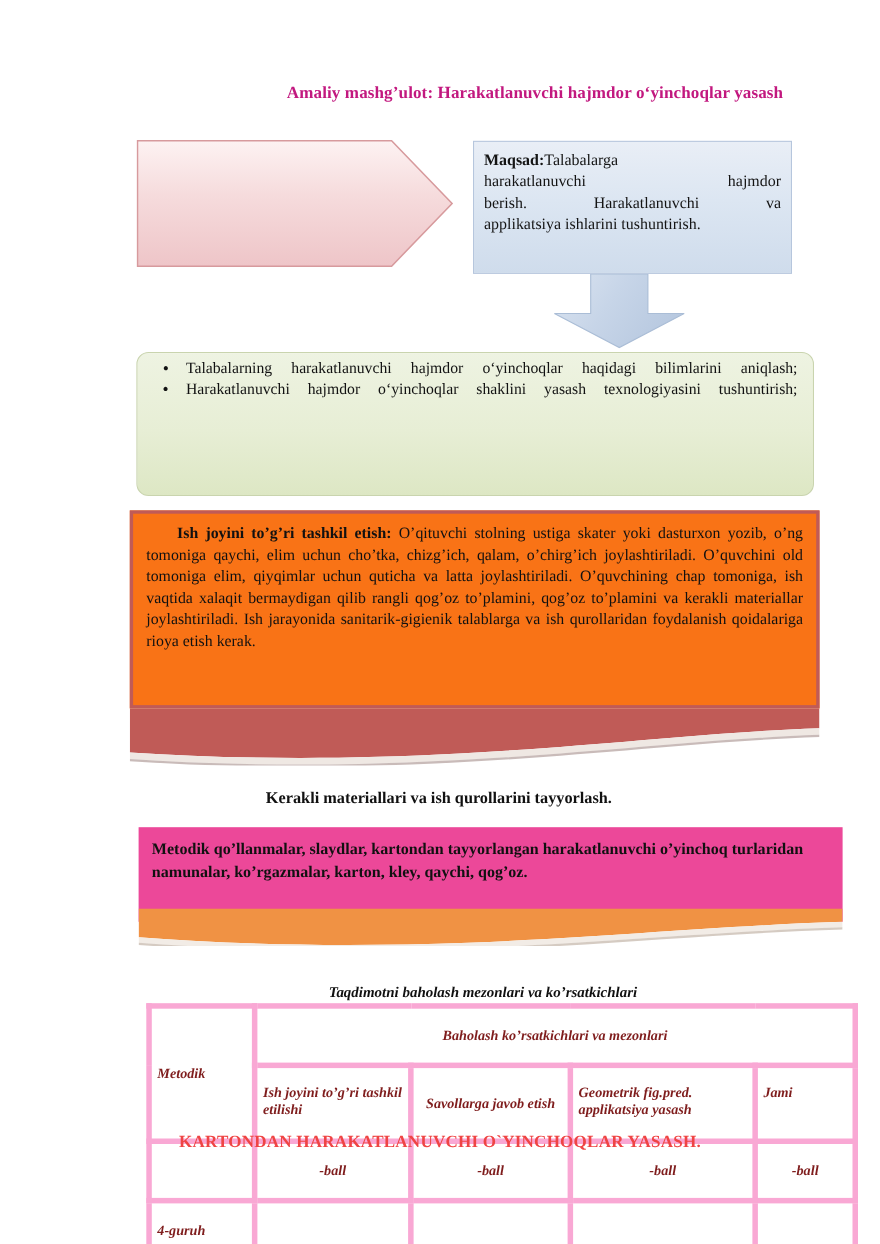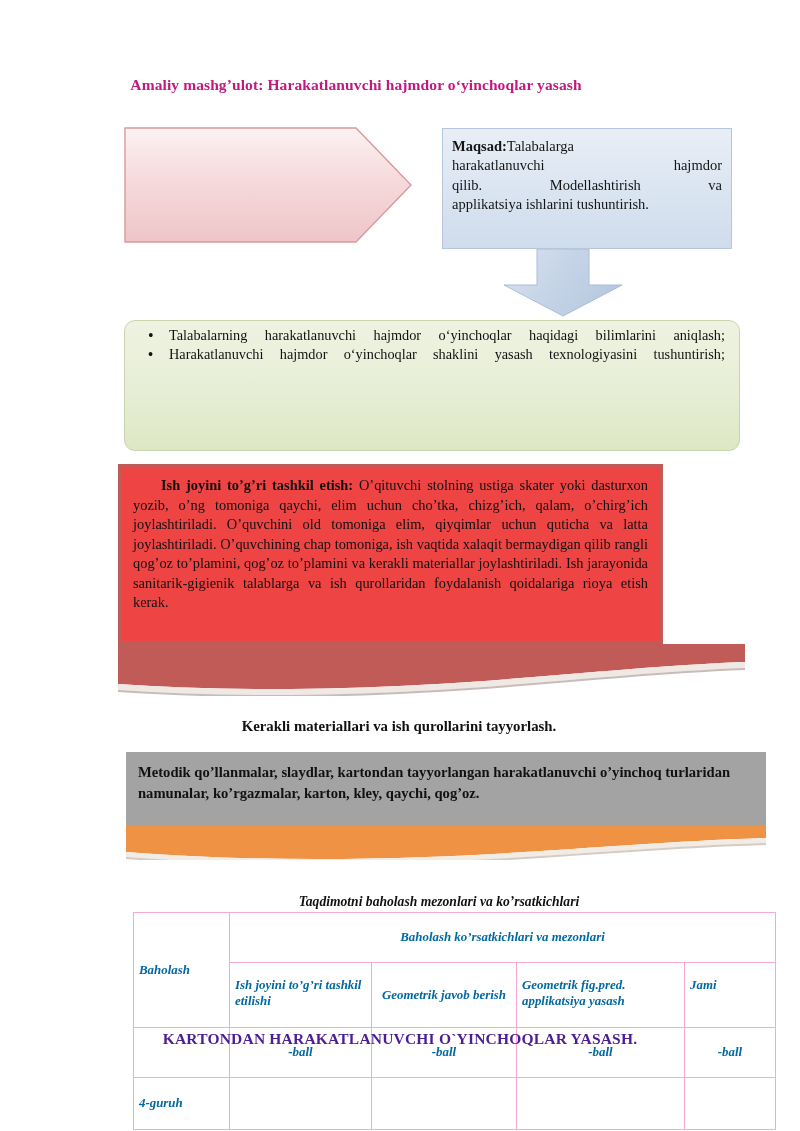--- a/index.html
+++ b/index.html
@@ -15,21 +15,21 @@
     color: #000000;
     overflow: hidden;
   }
 
   
   .page-title {
     position: absolute;
     left: 0;
     top: 76px;
     width: 712px;
-    text-align: center;
+    text-align: right;
     font-size: 15.5px;
     font-weight: bold;
     color: #c2187f;
     letter-spacing: 0.1px;
   }
 
   
   .chevron-wrap {
     position: absolute;
     left: 124px;
@@ -60,21 +60,20 @@
   .goal-box {
     position: absolute;
     left: 430px;
     top: 128px;
     width: 290px;
     height: 121px;
     box-sizing: border-box;
     border: 1px solid #b6c6dd;
     background: linear-gradient(180deg, #e9eef6 0%, #dce6f2 45%, #cfdcec 100%);
     padding: 8px 9px 6px 9px;
-    margin-left: 12px;
   }
   .goal-text {
     font-size: 14.5px;
     line-height: 1.33;
     text-align: justify;
     text-align-last: justify;
     color: #141414;
   }
   .goal-text b { font-weight: bold; }
   .goal-text .last { text-align-last: left; }
@@ -137,25 +136,25 @@
     position: absolute;
     left: 118px;
     top: 464px;
     width: 627px;
     height: 232px;
   }
   .red-box {
     position: absolute;
     left: 0;
     top: 0;
-    width: 545px;
+    width: 627px;
     height: 180px;
     box-sizing: border-box;
     border: 3px solid #c05b57;
-    background: #ef4444;
+    background: #f97316;
     padding: 9px 12px 0 12px;
   }
   .red-text {
     font-size: 14.4px;
     line-height: 1.355;
     text-align: justify;
     text-align-last: left;
     color: #111111;
   }
   .red-text .lead {
@@ -189,21 +188,21 @@
     width: 640px;
     height: 108px;
   }
   .orange-box {
     position: absolute;
     left: 0;
     top: 0;
     width: 640px;
     height: 86px;
     box-sizing: border-box;
-    background: #a3a3a3;
+    background: #ec4899;
     border-top: 1px solid #e4accb00;
     padding: 9px 12px 0 12px;
   }
   .orange-text {
     font-size: 14.6px;
     font-weight: bold;
     line-height: 1.42;
     color: #111111;
   }
   .orange-wave {
@@ -230,25 +229,25 @@
   }
   .score-table {
     position: absolute;
     left: 133px;
     top: 912px;
     width: 642px;
     border-collapse: collapse;
     table-layout: fixed;
   }
   .score-table td {
-    border: 1px solid #f9a8d4;
+    border: 5px solid #f9a8d4;
     font-size: 12.9px;
     font-style: italic;
     font-weight: bold;
-    color: #0369a1;
+    color: #7f1d1d;
     padding: 14px 5px;
     vertical-align: top;
     line-height: 1.25;
   }
   .score-table td.center { text-align: center; vertical-align: middle; }
   .score-table td.mid { vertical-align: middle; }
   .c-group  { width: 96px; }
   .c-c1     { width: 142px; }
   .c-c2     { width: 145px; }
   .c-c3     { width: 168px; }
@@ -260,21 +259,21 @@
 
   
   .footer-heading {
     position: absolute;
     left: 0;
     top: 1030px;
     width: 800px;
     text-align: center;
     font-size: 15.5px;
     font-weight: bold;
-    color: #4c1d95;
+    color: #ef4444;
     letter-spacing: 0.2px;
   }
 </style>
 </head>
 <body>
 
 <div class="page-title">Amaliy mashg’ulot: Harakatlanuvchi hajmdor o‘yinchoqlar yasash</div>
 
 <div class="chevron-wrap">
   <svg viewBox="0 0 288 116" preserveAspectRatio="none">
@@ -286,21 +285,21 @@
       </linearGradient>
     </defs>
     <polygon points="1,1 232,1 287,58 232,115 1,115" fill="url(#pinkgrad)" stroke="#d79a9d" stroke-width="1.4"></polygon>
   </svg>
 </div>
 
 <div class="goal-box">
   <div class="goal-text">
     <div><b>Maqsad:</b><span>Talabalarga</span></div>
     <div>harakatlanuvchi hajmdor</div>
-    <div>qilib. Modellashtirish va</div>
+    <div>berish. Harakatlanuvchi va</div>
     <div class="last">applikatsiya ishlarini tushuntirish.</div>
   </div>
 </div>
 
 <div class="down-arrow">
   <svg viewBox="0 0 120 68" preserveAspectRatio="none">
     <defs>
       <linearGradient id="bluearrow" x1="0" y1="0" x2="1" y2="0.4">
         <stop offset="0%" stop-color="#dbe4f0"></stop>
         <stop offset="50%" stop-color="#c7d5e8"></stop>
@@ -354,26 +353,26 @@
 <table class="score-table">
   <colgroup>
     <col class="c-group">
       <col class="c-c1">
       <col class="c-c2">
       <col class="c-c3">
       <col class="c-c4">
   </colgroup>
   <tbody>
     <tr class="row-h1">
-      <td class="mid" rowspan="2">Baholash</td>
+      <td class="mid" rowspan="2">Metodik</td>
       <td class="center" colspan="4">Baholash ko’rsatkichlari va mezonlari</td>
     </tr>
     <tr class="row-h2">
       <td>Ish joyini to’g’ri tashkil etilishi</td>
-      <td class="center">Geometrik javob berish</td>
+      <td class="center">Savollarga javob etish</td>
       <td>Geometrik fig.pred. applikatsiya yasash</td>
       <td>Jami</td>
     </tr>
     <tr class="row-ball">
       <td></td>
       <td class="center">-ball</td>
       <td class="center">-ball</td>
       <td class="center">-ball</td>
       <td class="center">-ball</td>
     </tr>

